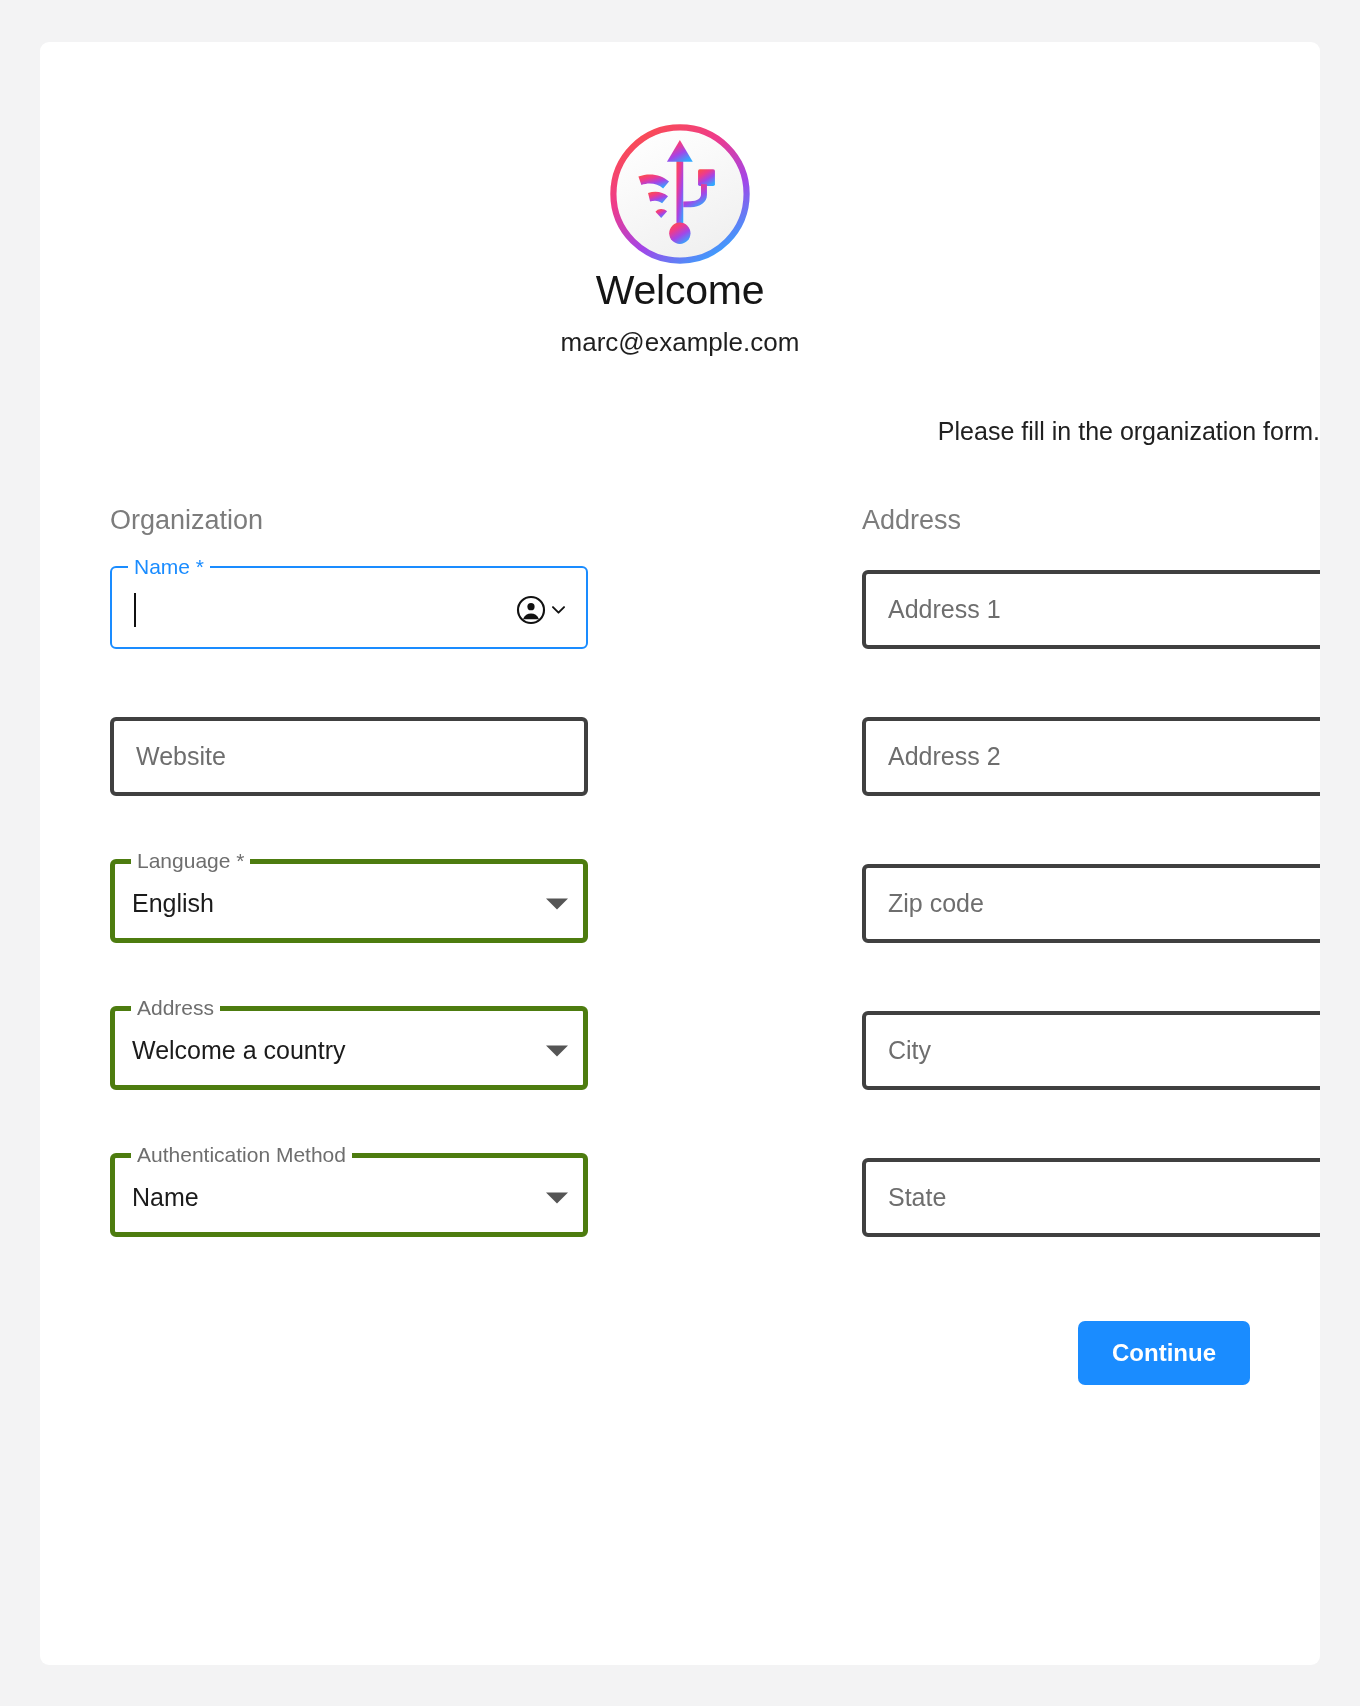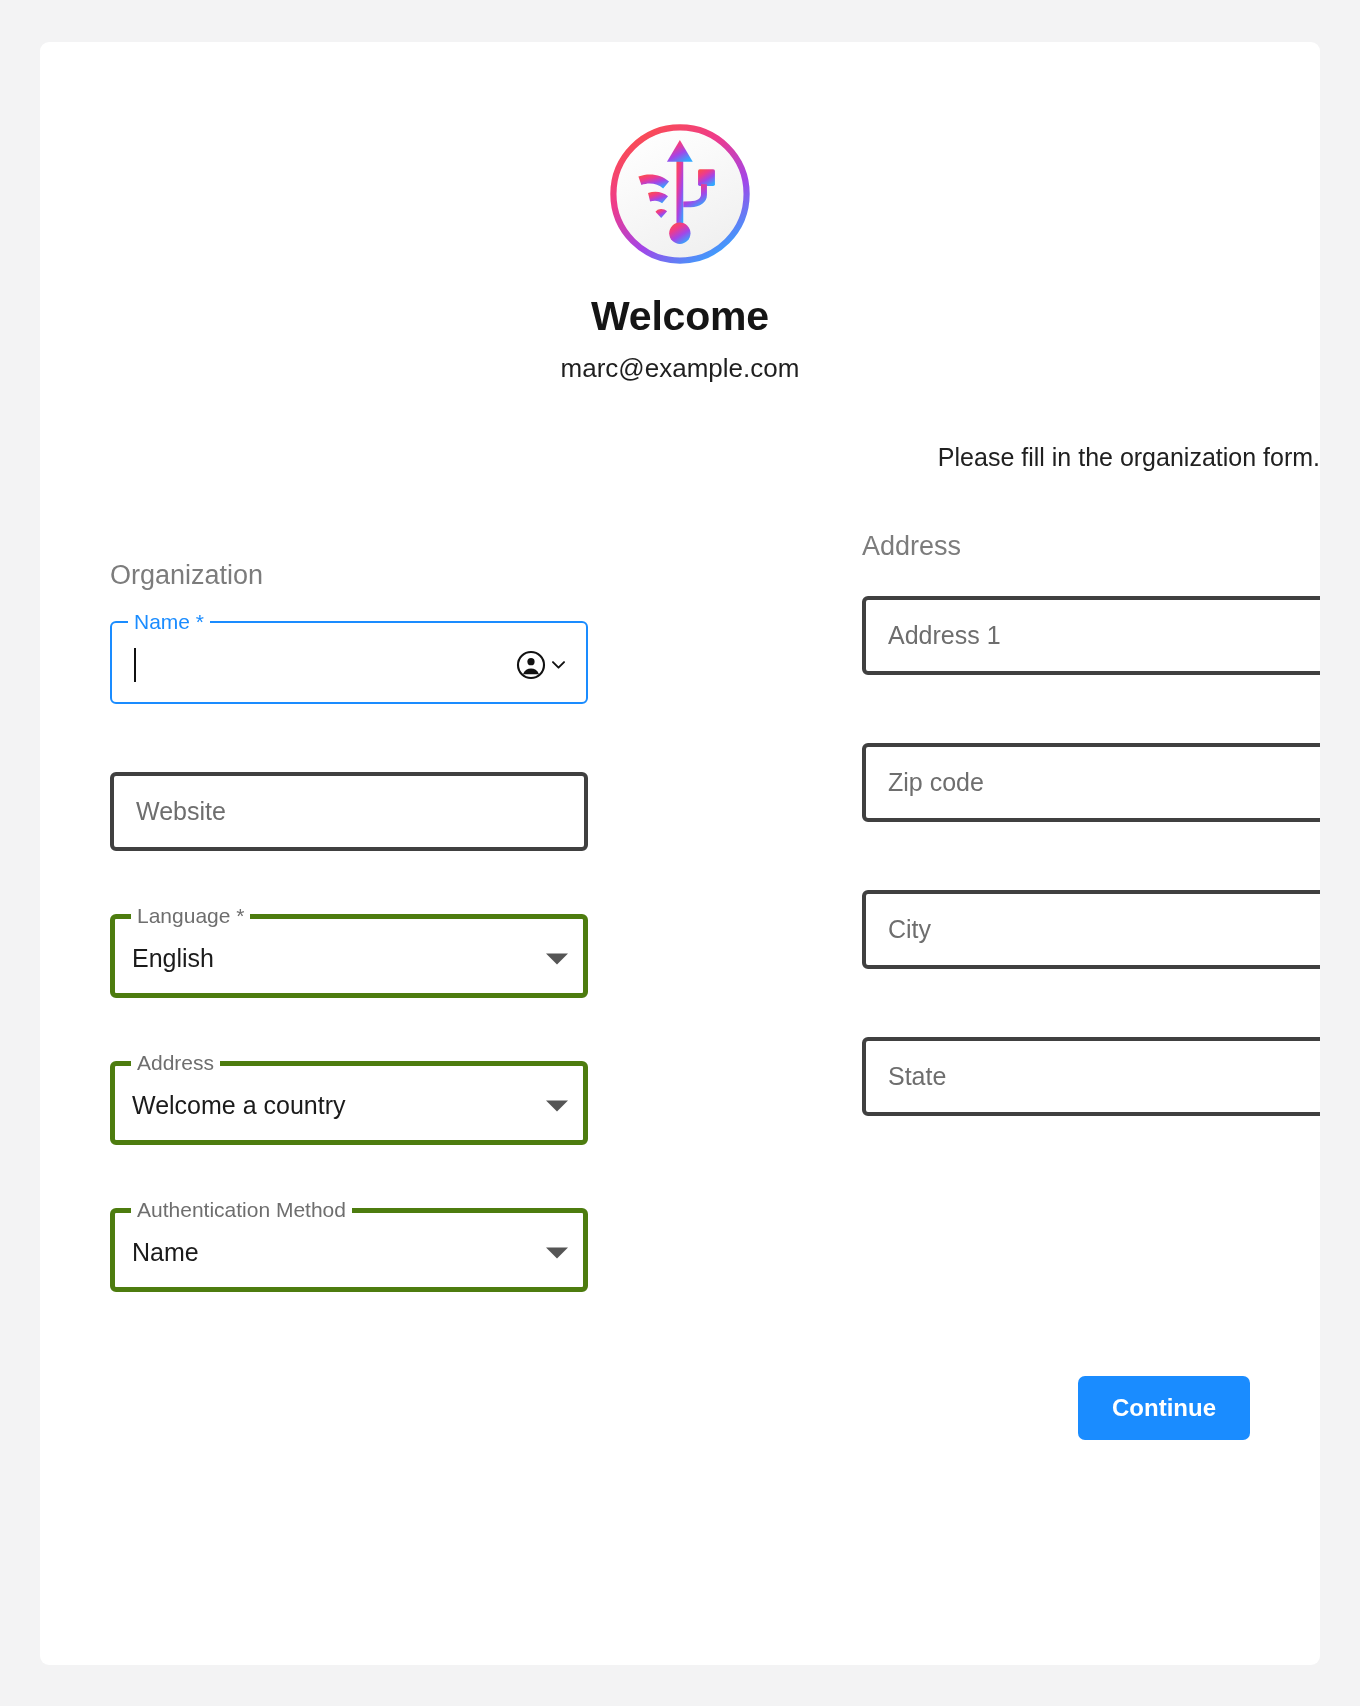--- a/index.html
+++ b/index.html
@@ -37,24 +37,23 @@
   .logo {
     width: 148px;
     height: 148px;
     display: block;
   }
 
   
   .welcome {
     text-align: center;
     font-size: 41px;
-    font-weight: bold;
+    font-weight: normal;
     color: #151515;
     letter-spacing: -0.2px;
-    margin-top: 26px;
     line-height: 1.1;
   }
   .email {
     text-align: center;
     font-size: 26px;
     color: #1f1f1f;
     margin-top: 14px;
     line-height: 1.2;
   }
   .instruction {
@@ -65,21 +64,21 @@
     line-height: 1.2;
   }
 
   
   .form {
     display: grid;
     grid-template-columns: 478px 274px 478px;
     padding: 0 70px 0 70px;
     margin-top: 60px;
   }
-  .col-left  { grid-column: 1; margin-top: 29px; }
+  .col-left  { grid-column: 1; }
   .col-gap   { grid-column: 2; }
   .col-right { grid-column: 3; }
 
   .section-title {
     font-size: 27px;
     color: #7c7c7c;
     margin-bottom: 32px;
     line-height: 1.1;
     height: 32px;
   }
@@ -317,20 +316,25 @@
 
       <div class="col-right">
         <div class="section-title">Address</div>
 
         <div class="field">
           <div class="box">
             <span class="placeholder">Address 1</span>
           </div>
         </div>
 
+        <div class="field">
+          <div class="box">
+            <span class="placeholder">Address 2</span>
+          </div>
+        </div>
 
         <div class="field">
           <div class="box">
             <span class="placeholder">Zip code</span>
           </div>
         </div>
 
         <div class="field">
           <div class="box">
             <span class="placeholder">City</span>

